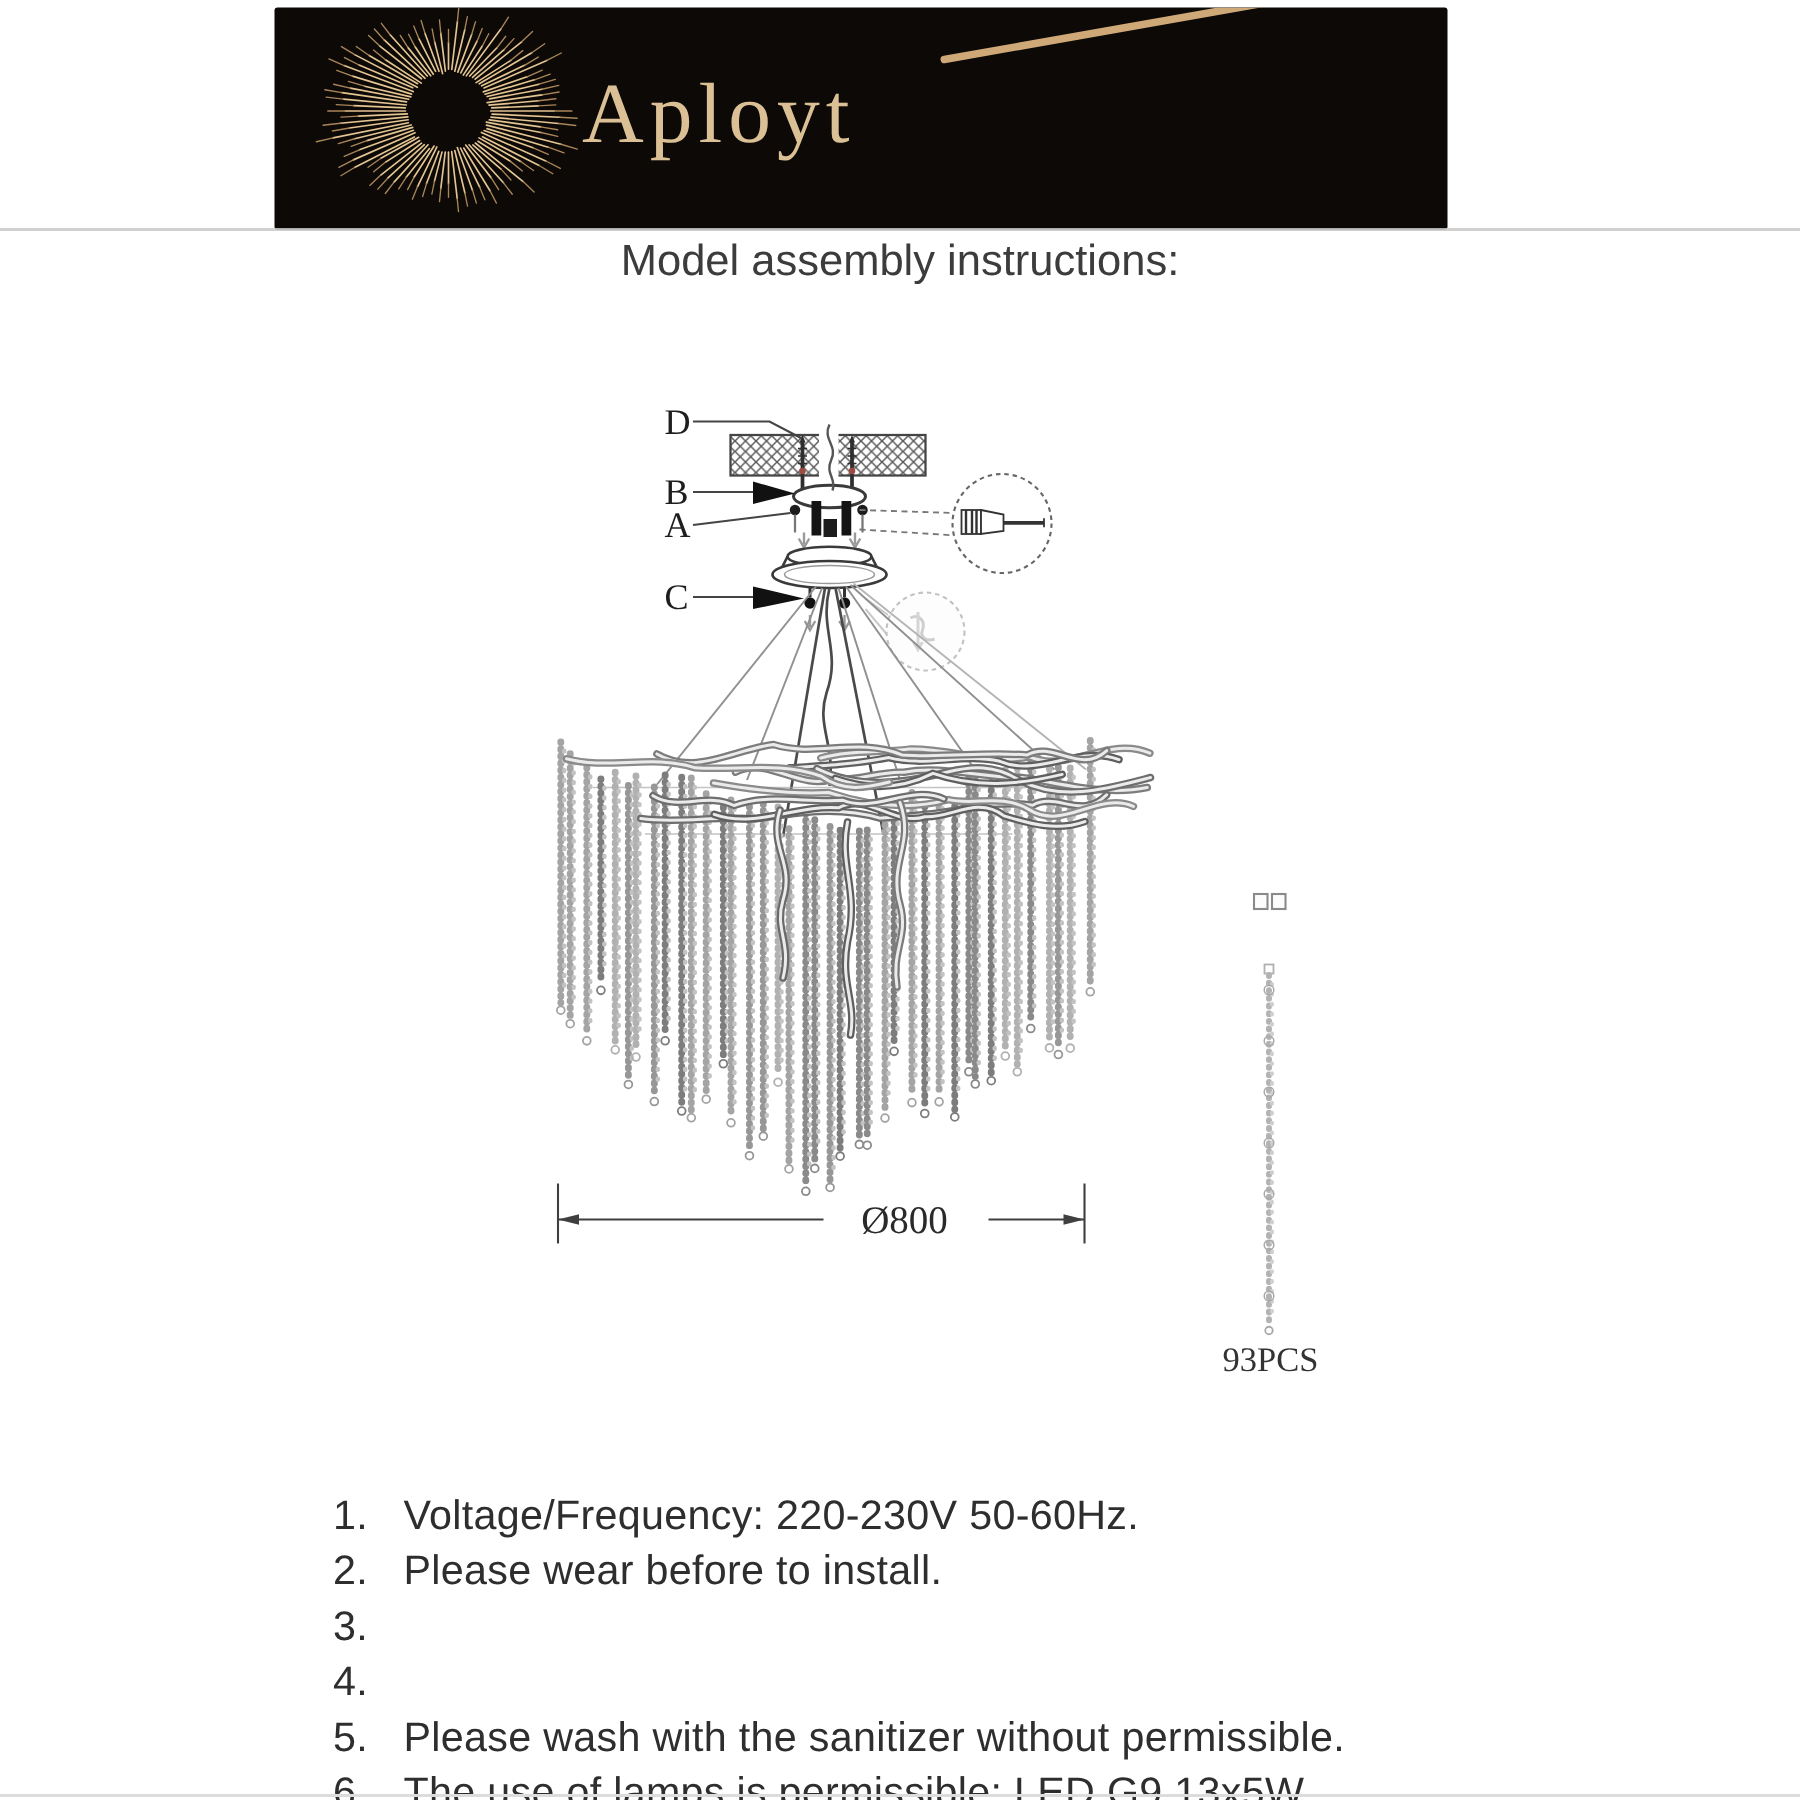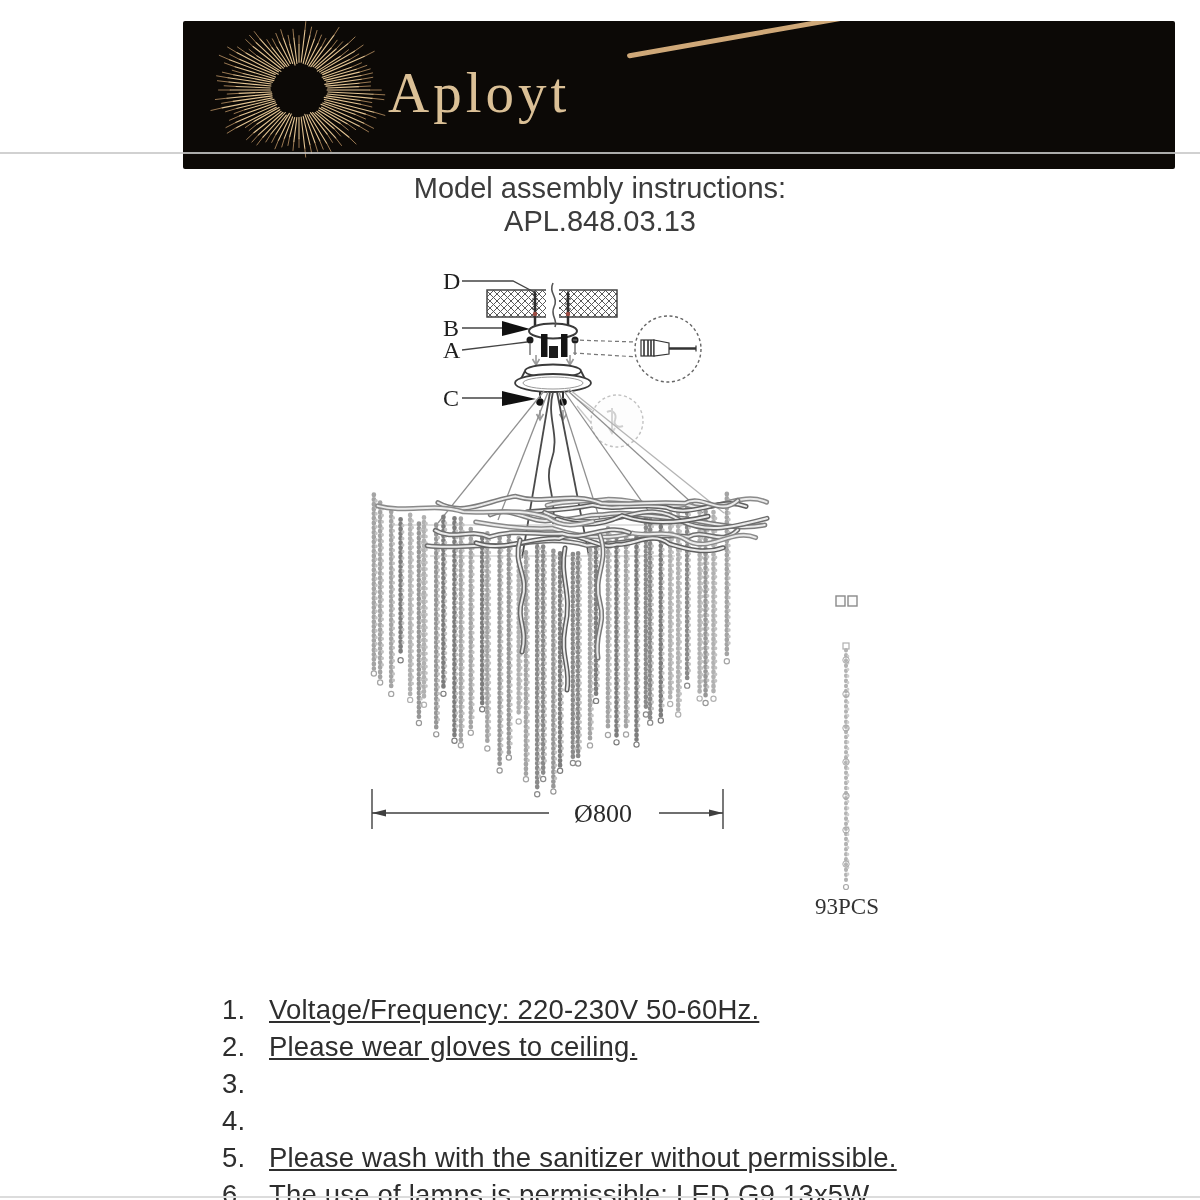--- a/index.html
+++ b/index.html
@@ -1,39 +1,39 @@
 <!DOCTYPE html>
 <html><head>
 <meta charset="utf-8">
 <style>
   html,body{margin:0;padding:0;background:#ffffff;}
   .page{position:relative;width:1200px;height:1200px;background:#ffffff;overflow:hidden;
         font-family:"Liberation Sans",sans-serif;}
   
-  .banner{position:absolute;left:183px;top:5px;width:992px;height:148px;background:#0c0906;border-radius:2px;overflow:hidden;margin-top:16px;}
+  .banner{position:absolute;left:183px;top:5px;width:782px;height:148px;background:#0c0906;border-radius:2px;overflow:hidden;}
   .banner svg{position:absolute;left:0;top:0;}
   .brand{position:absolute;left:205px;top:50%;transform:translateY(-54%);
          font-family:"Liberation Serif",serif;font-size:57px;font-weight:400;
          color:#dbc096;letter-spacing:4px;}
   .rule-top{position:absolute;left:0;top:152px;width:1200px;height:2px;background:#c9c9c9;opacity:.85;}
   .rule-bottom{position:absolute;left:0;top:1196px;width:1200px;height:2px;background:#dcdcdc;}
   
-  .title{position:absolute;left:0;top:172px;width:1200px;text-align:center;
+  .title{position:absolute;left:0;top:158px;width:1200px;text-align:center;
          font-size:29px;line-height:33px;color:#3c3c3c;}
   
   .diagram{position:absolute;left:0;top:240px;}
   text.lbl{font-family:"Liberation Serif",serif;font-size:24px;fill:#1e1e1e;}
   text.dim{font-family:"Liberation Serif",serif;font-size:26px;fill:#2a2a2a;}
   text.pcs{font-family:"Liberation Serif",serif;font-size:23px;fill:#333;}
   
   .instructions{position:absolute;left:222px;top:991px;width:800px;color:#2e2e2e;
                 font-size:27.5px;letter-spacing:.2px;}
   .li{display:flex;height:37px;align-items:center;}
   .num{width:47px;flex:none;}
-  .txt{white-space:nowrap;text-decoration:underline;}
+  .txt{white-space:nowrap;}
 </style>
 </head>
 <body>
 
 <div class="page">
 
   <div class="banner">
     <svg width="833" height="148" viewBox="0 0 833 148">
       <g id="sunburst">
           <line x1="144.084268907574" y1="69" x2="186.61222820281984" y2="69" stroke="#e3c493" stroke-width="1.1" stroke-linecap="round"></line>
@@ -220,21 +220,20 @@
           <line x1="860.9788260148717" y1="-68.6115085224468" x2="740.6965062131623" y2="-450.09828882173747" stroke="#cfa878" stroke-width="5" stroke-linecap="round"></line>
           <line x1="864.790554669992" y1="-69.54423259036625" x2="795.33128360322" y2="-463.46733379524943" stroke="#cfa878" stroke-width="5" stroke-linecap="round"></line>
         </g>
     </svg>
     <span class="brand">Aployt</span>
   </div>
   <div class="rule-top"></div>
 
   <div class="title">
     <div>Model assembly instructions:</div>
-    <div>APL.848.03.13</div>
   </div>
 
   <svg class="diagram" width="1200" height="720" viewBox="0 240 1200 720">
     <defs>
       <pattern id="hatch" width="7" height="7" patternUnits="userSpaceOnUse">
         <path d="M0,7 L7,0 M-1,1 L1,-1 M6,8 L8,6" stroke="#5a5a5a" stroke-width="1"></path>
         <path d="M0,0 L7,7 M6,-1 L8,1 M-1,6 L1,8" stroke="#5a5a5a" stroke-width="1"></path>
       </pattern>
     </defs>
 
@@ -525,21 +524,21 @@
     </g>
   </svg>
 
   <div class="instructions">
     <div class="li">
       <span class="num">1.</span>
       <span class="txt">Voltage/Frequency: 220-230V 50-60Hz.</span>
     </div>
     <div class="li">
       <span class="num">2.</span>
-      <span class="txt">Please wear gloves to ceiling.</span>
+      <span class="txt">Please wear before to install.</span>
     </div>
     <div class="li">
       <span class="num">3.</span>
     </div>
     <div class="li">
       <span class="num">4.</span>
     </div>
     <div class="li">
       <span class="num">5.</span>
       <span class="txt">Please wash with the sanitizer without permissible.</span>

